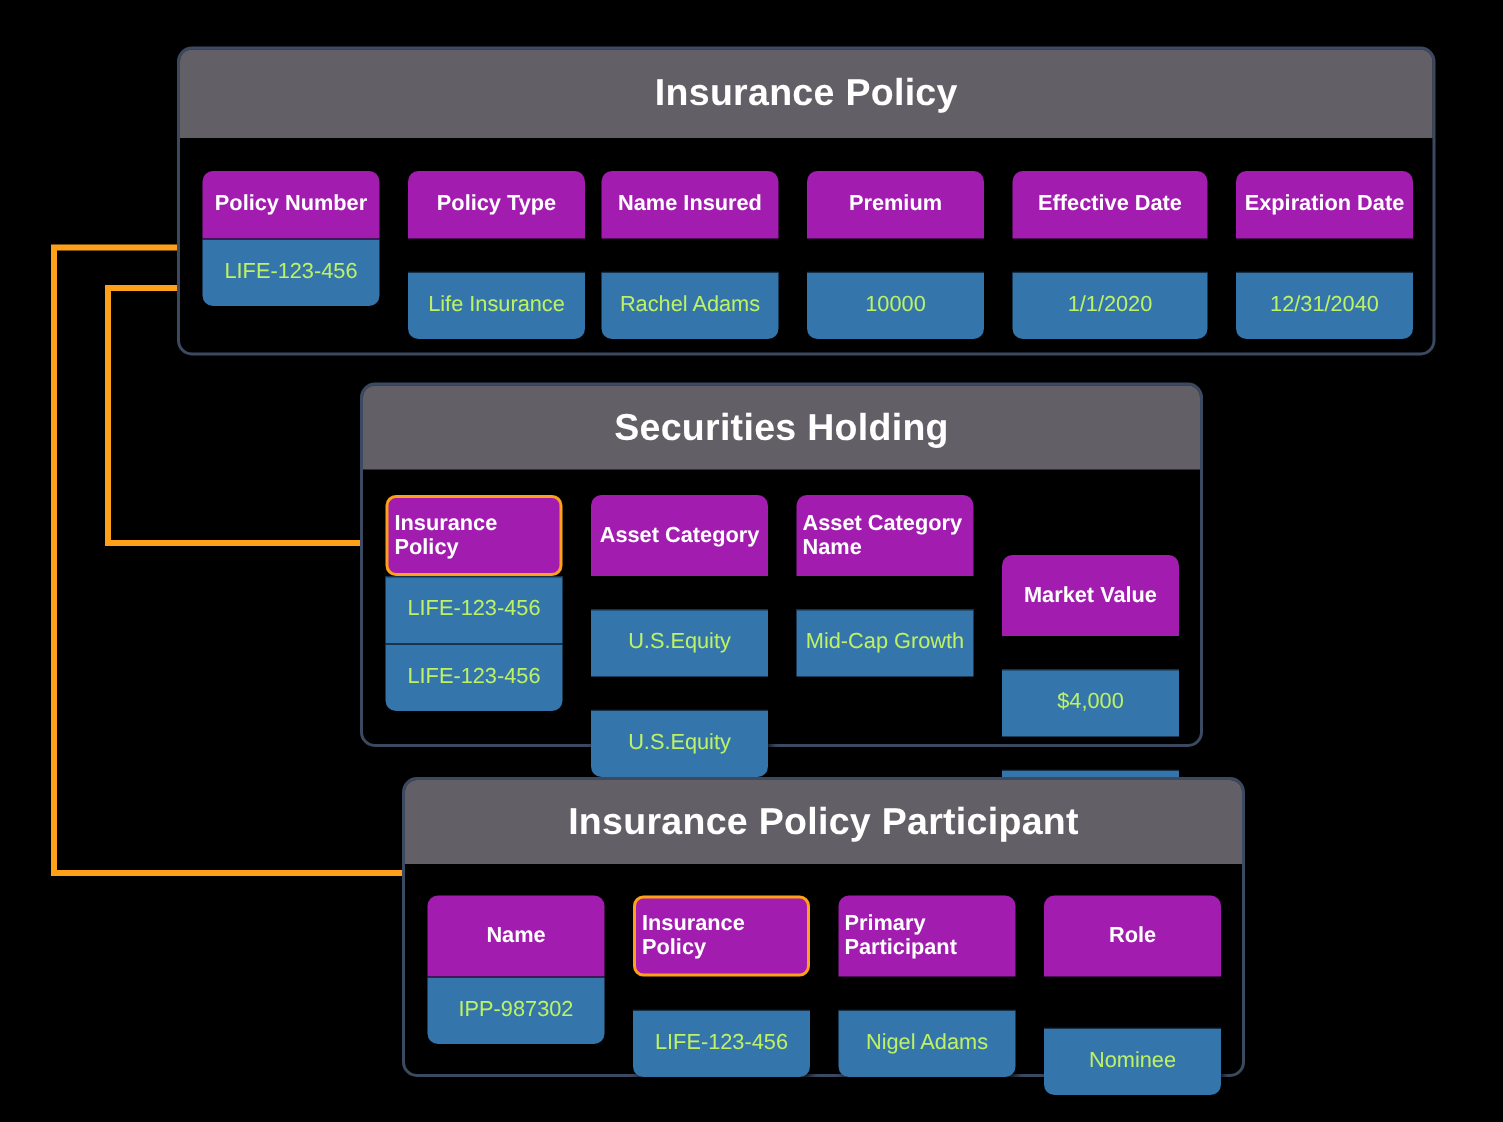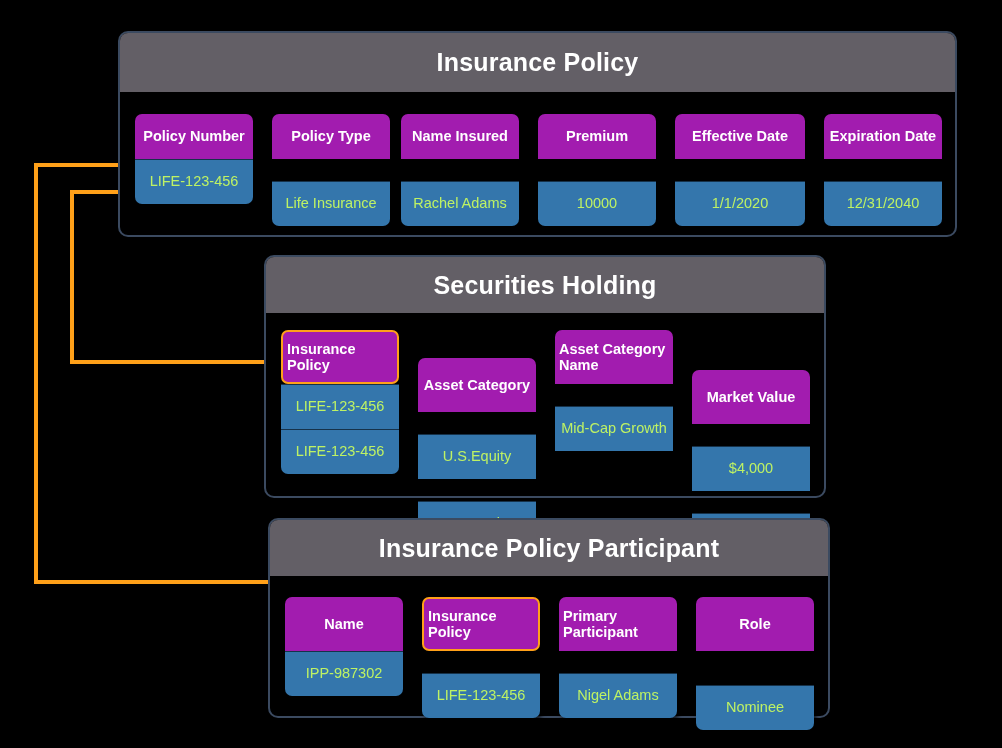--- a/index.html
+++ b/index.html
@@ -75,31 +75,31 @@
       <div class="chead" style="height:45px;">Effective Date</div>
       <div class="cell last" style="height:45px;">1/1/2020</div>
     </div>
     <div class="col" style="width:118px;">
       <div class="chead" style="height:45px;">Expiration Date</div>
       <div class="cell last" style="height:45px;">12/31/2040</div>
     </div>
   </div>
 </div>
 
-<div class="panel" style="left:264px;top:255px;width:562px;height:243px;">
+<div class="panel" style="left:240px;top:255px;width:562px;height:243px;">
   <div class="panel-header" style="height:56px;">
     <span class="panel-title">Securities Holding</span>
   </div>
   <div class="cols" style="left:15px;top:73px;">
     <div class="col highlight" style="width:118px;">
       <div class="chead" style="height:54px;">Insurance Policy</div>
       <div class="cell" style="height:45px;">LIFE-123-456</div>
       <div class="cell last" style="height:45px;">LIFE-123-456</div>
     </div>
-    <div class="col" style="width:118px;margin-top:28px;">
+    <div class="col" style="width:118px;">
       <div class="chead" style="height:54px;">Asset Category</div>
       <div class="cell" style="height:45px;">U.S.Equity</div>
       <div class="cell last" style="height:45px;">U.S.Equity</div>
     </div>
     <div class="col" style="width:118px;">
       <div class="chead" style="height:54px;">Asset Category Name</div>
       <div class="cell" style="height:45px;">Mid-Cap Growth</div>
     </div>
     <div class="col" style="width:118px;">
       <div class="chead" style="height:54px;margin-top:40px;">Market Value</div>

